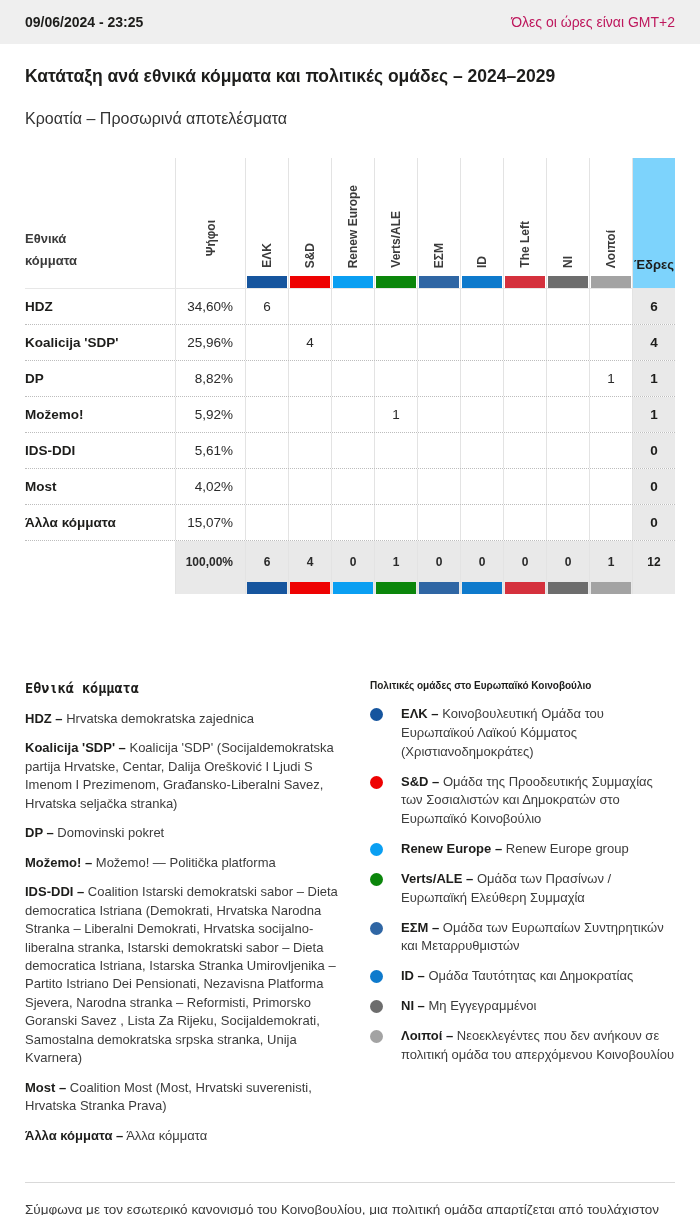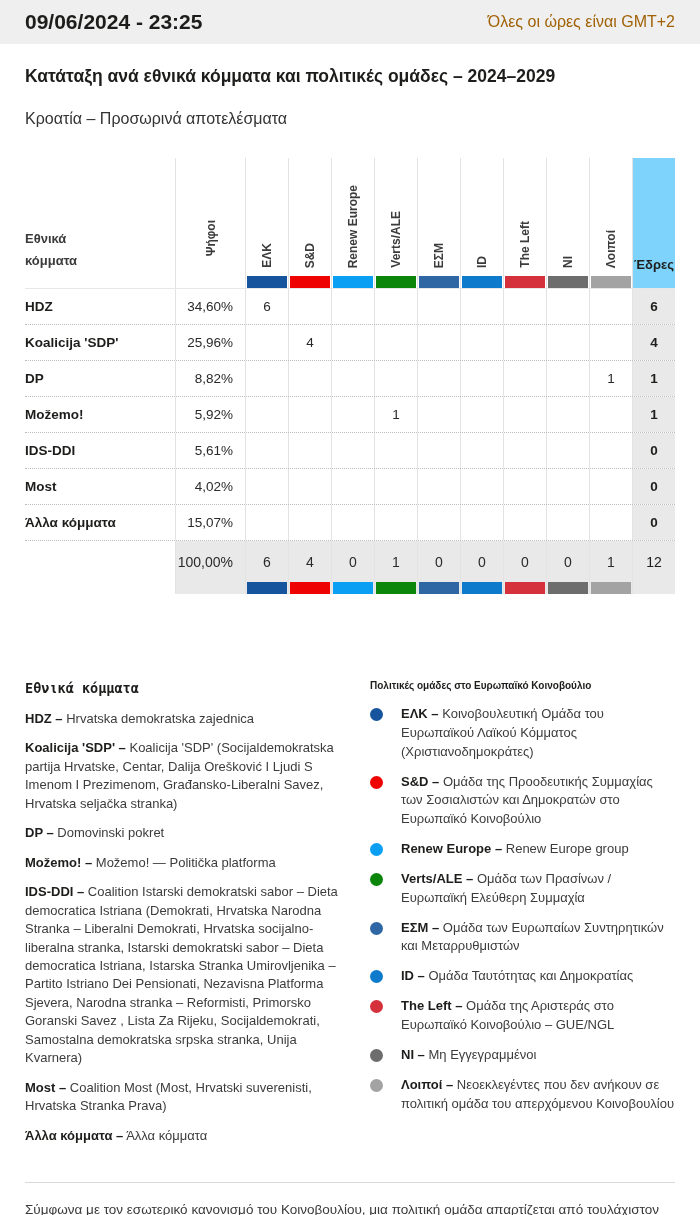--- a/index.html
+++ b/index.html
@@ -1,20 +1,20 @@
 <!DOCTYPE html>
 <html><head>
 <meta charset="utf-8">
 <style>
   html,body{margin:0;padding:0;background:#fff;}
   .page{width:700px;height:1215px;background:#fff;font-family:"Liberation Sans",sans-serif;color:#1d1d1b;overflow:hidden;box-sizing:border-box;}
   
   .topbar{height:44px;background:#efefef;display:flex;justify-content:space-between;align-items:center;padding:0 25px;box-sizing:border-box;}
-  .topbar .date{font-weight:700;font-size:21px;color:#1d1d1b;}
-  .topbar .gmt{font-size:16px;color:#a16207;}
+  .topbar .date{font-weight:700;font-size:14px;color:#1d1d1b;}
+  .topbar .gmt{font-size:14px;color:#be185d;}
   .title{margin:22px 25px 0;font-size:17.5px;font-weight:700;color:#1d1d1b;}
   .subtitle{margin:23px 25px 0;font-size:16px;font-weight:400;color:#333;}
   
   .etable{margin:30px 25px 0;width:650px;}
   .thead,.trow{display:grid;grid-template-columns:150px 70px repeat(9,43px) 43px;}
   .thead{height:130px;}
   .hcell{border-left:1px solid #e3e3e3;display:flex;flex-direction:column;justify-content:flex-end;align-items:center;min-width:0;}
   .hcell.first{border-left:none;align-items:flex-start;}
   .rowhead{font-size:13px;font-weight:600;color:#3b3b3b;line-height:1.7;max-width:72px;padding-bottom:16px;}
   .vlabel{writing-mode:vertical-rl;transform:rotate(180deg);font-size:12px;font-weight:700;color:#3b3b3b;white-space:nowrap;}
@@ -25,21 +25,21 @@
   .seatshead{font-size:13px;font-weight:700;color:#1d1d1b;padding-bottom:16px;}
   .tbody{border-top:1px solid #e7e7e7;}
   .trow{height:35px;border-bottom:1px dotted #bdbdbd;text-align:right;}
   .trow:last-child{border-bottom:none;}
   .c{border-left:1px solid #e3e3e3;min-width:0;display:flex;align-items:center;font-size:13.5px;color:#2a2a2a;box-sizing:border-box;}
   .c.party{border-left:none;font-weight:700;color:#1d1d1b;}
   .c.votes{justify-content:flex-end;padding-right:12px;}
   .c.g{justify-content:center;}
   .c.seats{justify-content:center;font-weight:700;background:#e9e9e9;color:#1d1d1b;}
   .trow.total{height:53px;border-bottom:none;}
-  .total .c{background:#e9e9e9;font-weight:400;font-size:14px;}
+  .total .c{background:#e9e9e9;font-weight:700;font-size:12px;}
   .total .c.party{background:#fff;}
   .total .c.votes{padding-bottom:12px;}
   .total .c.g{flex-direction:column;justify-content:flex-end;align-items:stretch;padding:0;}
   .total .gnum{flex:1;display:flex;align-items:center;justify-content:center;}
   .total .gbar{height:12px;margin:0 1px;}
   .total .c.seats{padding-bottom:12px;}
   
   .legend{display:flex;gap:22px;margin:86px 25px 0;}
   .leg-left{width:323px;flex:0 0 auto;}
   .leg-right{flex:1;}
@@ -293,24 +293,20 @@
         </div>
       <div class="dot-item">
           <span class="dot" style="background-color: rgb(47, 102, 164);"></span>
           <span class="dot-text"><b>ΕΣΜ –</b> <span>Ομάδα των Ευρωπαίων Συντηρητικών και Μεταρρυθμιστών</span></span>
         </div>
       <div class="dot-item">
           <span class="dot" style="background-color: rgb(14, 122, 204);"></span>
           <span class="dot-text"><b>ID –</b> <span>Ομάδα Ταυτότητας και Δημοκρατίας</span></span>
         </div>
       <div class="dot-item">
-          <span class="dot" style="background-color: rgb(213, 49, 61);"></span>
-          <span class="dot-text"><b>The Left –</b> <span>Ομάδα της Αριστεράς στο Ευρωπαϊκό Κοινοβούλιο – GUE/NGL</span></span>
-        </div>
-      <div class="dot-item">
           <span class="dot" style="background-color: rgb(109, 109, 109);"></span>
           <span class="dot-text"><b>NI –</b> <span>Μη Εγγεγραμμένοι</span></span>
         </div>
       <div class="dot-item">
           <span class="dot" style="background-color: rgb(163, 163, 163);"></span>
           <span class="dot-text"><b>Λοιποί –</b> <span>Νεοεκλεγέντες που δεν ανήκουν σε πολιτική ομάδα του απερχόμενου Κοινοβουλίου</span></span>
         </div>
     </div>
   </div>
 

